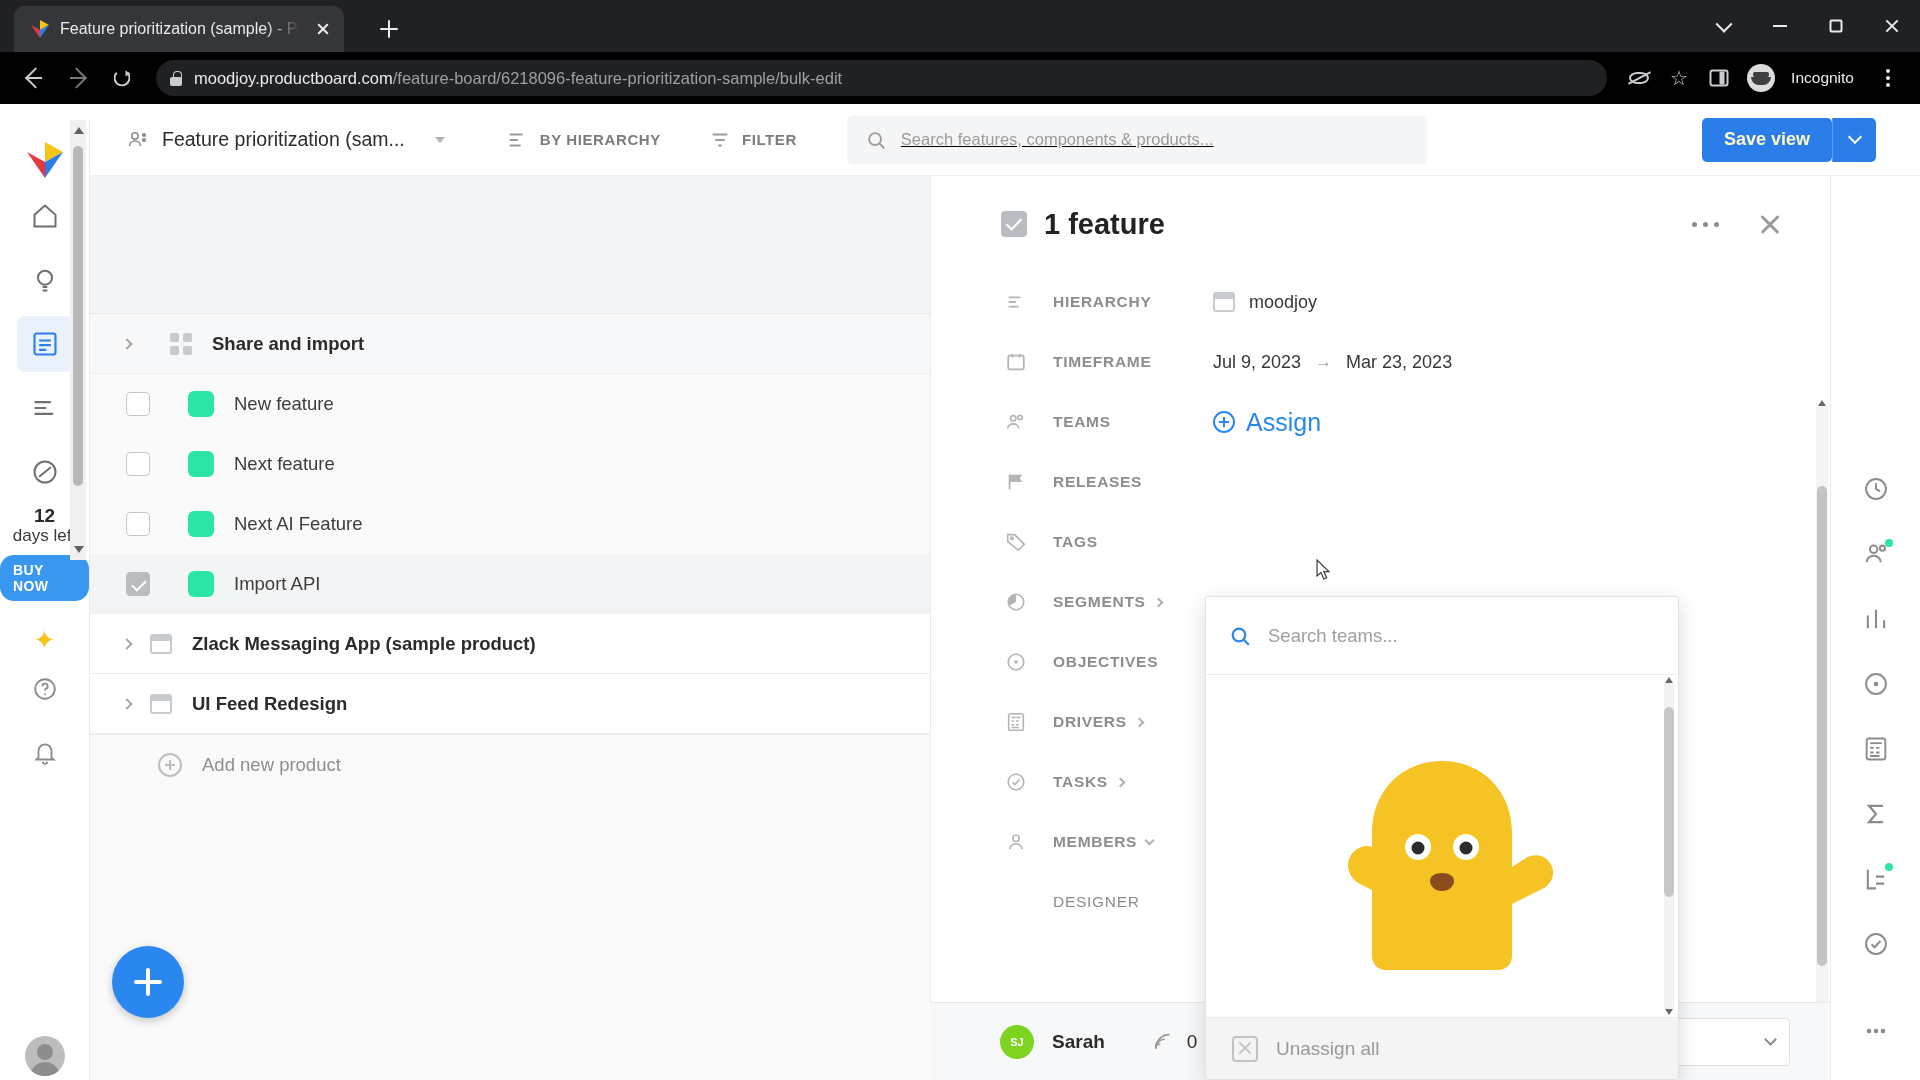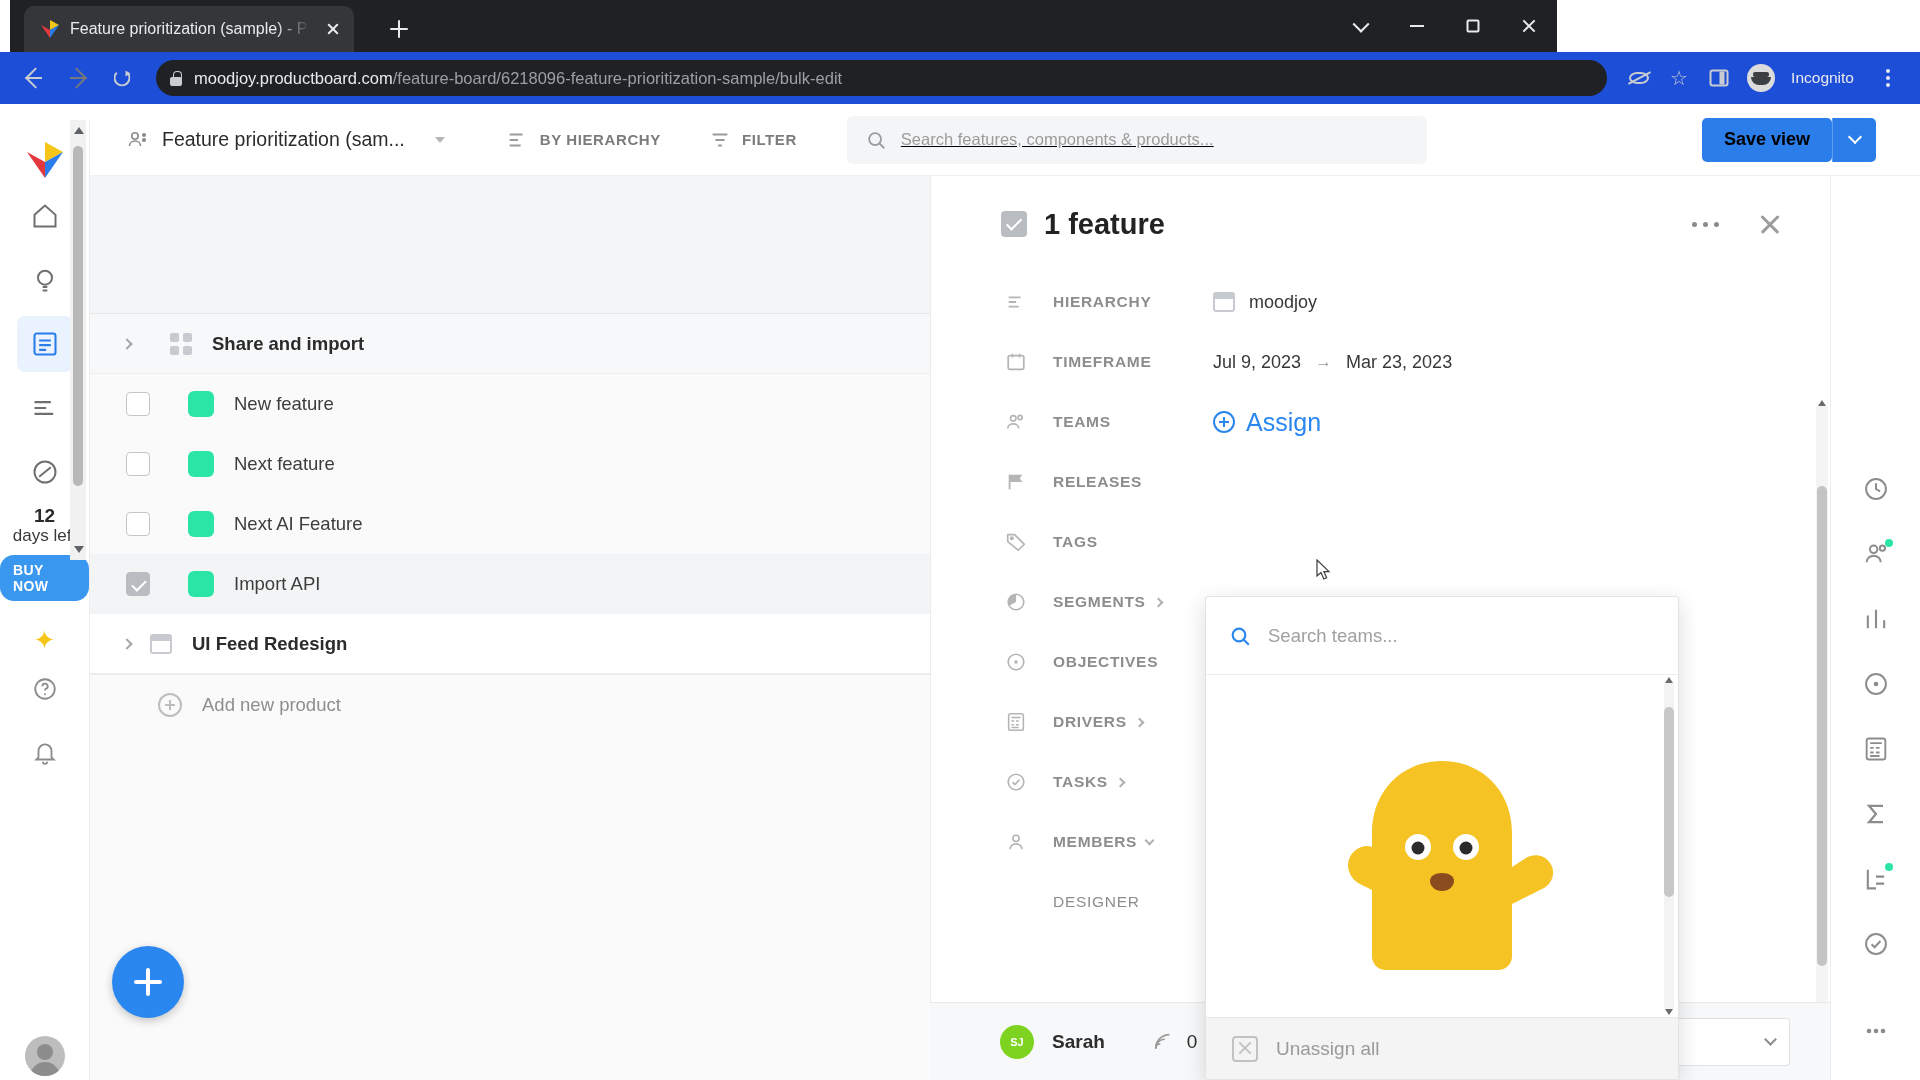--- a/index.html
+++ b/index.html
@@ -5,23 +5,22 @@
   * { box-sizing: border-box; margin: 0; padding: 0; }
   html, body {
     width: 1920px; height: 1080px;
     font-family: "Liberation Sans", sans-serif;
     background: #ffffff; overflow: hidden;
   }
   .app { position: relative; width: 1920px; height: 1080px; }
 
   
   .chrome-tabstrip {
-    position: absolute; left: 0; top: 0; width: 1547px; height: 52px;
+    position: absolute; left: 0; top: 0; width: 1920px; height: 52px;
     background: #202124;
-    margin-left: 10px;
   }
   .tab {
     position: absolute; left: 14px; top: 6px; width: 330px; height: 46px;
     background: #35363a; border-radius: 10px 10px 0 0;
     display: flex; align-items: center; padding: 0 8px 0 16px; gap: 10px;
   }
   .tab-favicon { width: 20px; height: 20px; flex: 0 0 20px; position: relative; }
   .tab-title {
     color: #e8eaed; font-size: 16px; white-space: nowrap; overflow: hidden;
     flex: 1 1 auto; text-overflow: clip;
@@ -52,21 +51,21 @@
   .ic-min { width: 14px; height: 2px; background: #e8eaed; }
   .ic-max { width: 13px; height: 13px; border: 2px solid #e8eaed; border-radius: 2px; }
   .ic-x { width: 16px; height: 16px; }
   .ic-x::before, .ic-x::after {
     content:""; position:absolute; left:0; top:7px; width:16px; height:2px; background:#e8eaed;
   }
   .ic-x::before { transform: rotate(45deg); } .ic-x::after { transform: rotate(-45deg); }
 
   .chrome-toolbar {
     position: absolute; left: 0; top: 52px; width: 1920px; height: 52px;
-    background: #1d4ed8; display: flex; align-items: center; padding: 0 14px; gap: 4px;
+    background: #000000; display: flex; align-items: center; padding: 0 14px; gap: 4px;
   }
   .nav-btn { width: 40px; height: 40px; position: relative; cursor: pointer; flex: 0 0 40px; }
   .arrow { position: absolute; left: 50%; top: 50%; width: 15px; height: 15px;
            border-left: 2px solid #c9ccd1; border-bottom: 2px solid #c9ccd1; }
   .arrow.back  { transform: translate(-40%,-50%) rotate(45deg); }
   .arrow.fwd   { transform: translate(-60%,-50%) rotate(-135deg); border-left-color:#76787c; border-bottom-color:#76787c;}
   .arrow-tail { position:absolute; left:50%; top:50%; width:16px; height:2px; background:#c9ccd1; transform:translate(-50%,-50%); }
   .arrow-tail.dim { background: #76787c; }
   .reload { position:absolute; left:50%; top:50%; transform:translate(-50%,-50%);
             width:17px; height:17px; border:2px solid #c9ccd1; border-radius:50%;
@@ -139,21 +138,21 @@
   .appbar { position:absolute; left:90px; top:0; right:0; height:72px; background:#fff;
             display:flex; align-items:center; padding:0 0 0 36px; gap:0; border-bottom:1px solid #f0f0f0; }
   .board-title { display:flex; align-items:center; gap:12px; cursor:pointer;justify-content:center; }
   .board-title .name { font-size:19.5px; color:#2c2c2c; }
   .caret-sm { width:0;height:0; border-left:5px solid transparent;border-right:5px solid transparent;border-top:6px solid #b5b5b5; margin-left:18px;}
   .bar-btn { display:flex; align-items:center; gap:11px; cursor:pointer; }
   .bar-btn .lbl { font-size:15px; letter-spacing:.6px; color:#7c7c7c; font-weight:bold; }
   .searchbox { width:580px; height:48px; background:#f4f5f7; border-radius:6px; display:flex; align-items:center;
                gap:14px; padding:0 18px; cursor:text; }
   .searchbox .ph { color:#9b9b9b; font-size:16.5px; }
-  .save-view { height:44px; background:#2b7de9; color:#000000; border-radius:5px; display:flex; align-items:center;
+  .save-view { height:44px; background:#2b7de9; color:#fef9c3; border-radius:5px; display:flex; align-items:center;
                padding:0 22px; font-size:18px; font-weight:bold; cursor:pointer; }
   .save-view-caret { height:44px; width:44px; background:#2b7de9; border-left:1px solid #5a9cee; border-radius:0 5px 5px 0;
                      display:flex; align-items:center; justify-content:center; cursor:pointer; }
 
   
   .list-pane { position:absolute; left:90px; top:72px; width:840px; bottom:0; background:#fafafa; overflow:hidden; }
   .list-head { height:138px; background:#f4f5f6; border-bottom:1px solid #e6e6e6; }
   .row { height:60px; display:flex; align-items:center; padding-left:22px; gap:0; background:#fafafa; }
   .row.group { background:#f7f8f9; border-bottom:1px solid #eeeeee; }
   .row.product { background:#fff; border-bottom:1px solid #ededed; }
@@ -482,20 +481,27 @@
         <span class="swatch"></span>
         <span class="row-label">Next AI Feature</span>
       </div>
 
       <div class="row" style="background:#f3f4f5;">
         <span class="cb checked"></span>
         <span class="swatch"></span>
         <span class="row-label">Import API</span>
       </div>
 
+      <div class="row product">
+        <span class="chev">
+            <i></i>
+          </span>
+        <span class="prod-ic"></span>
+        <span class="row-label">Zlack Messaging App (sample product)</span>
+      </div>
 
       <div class="row product">
         <span class="chev">
             <i></i>
           </span>
         <span class="prod-ic"></span>
         <span class="row-label">UI Feed Redesign</span>
       </div>
 
       <div class="row addnew">

